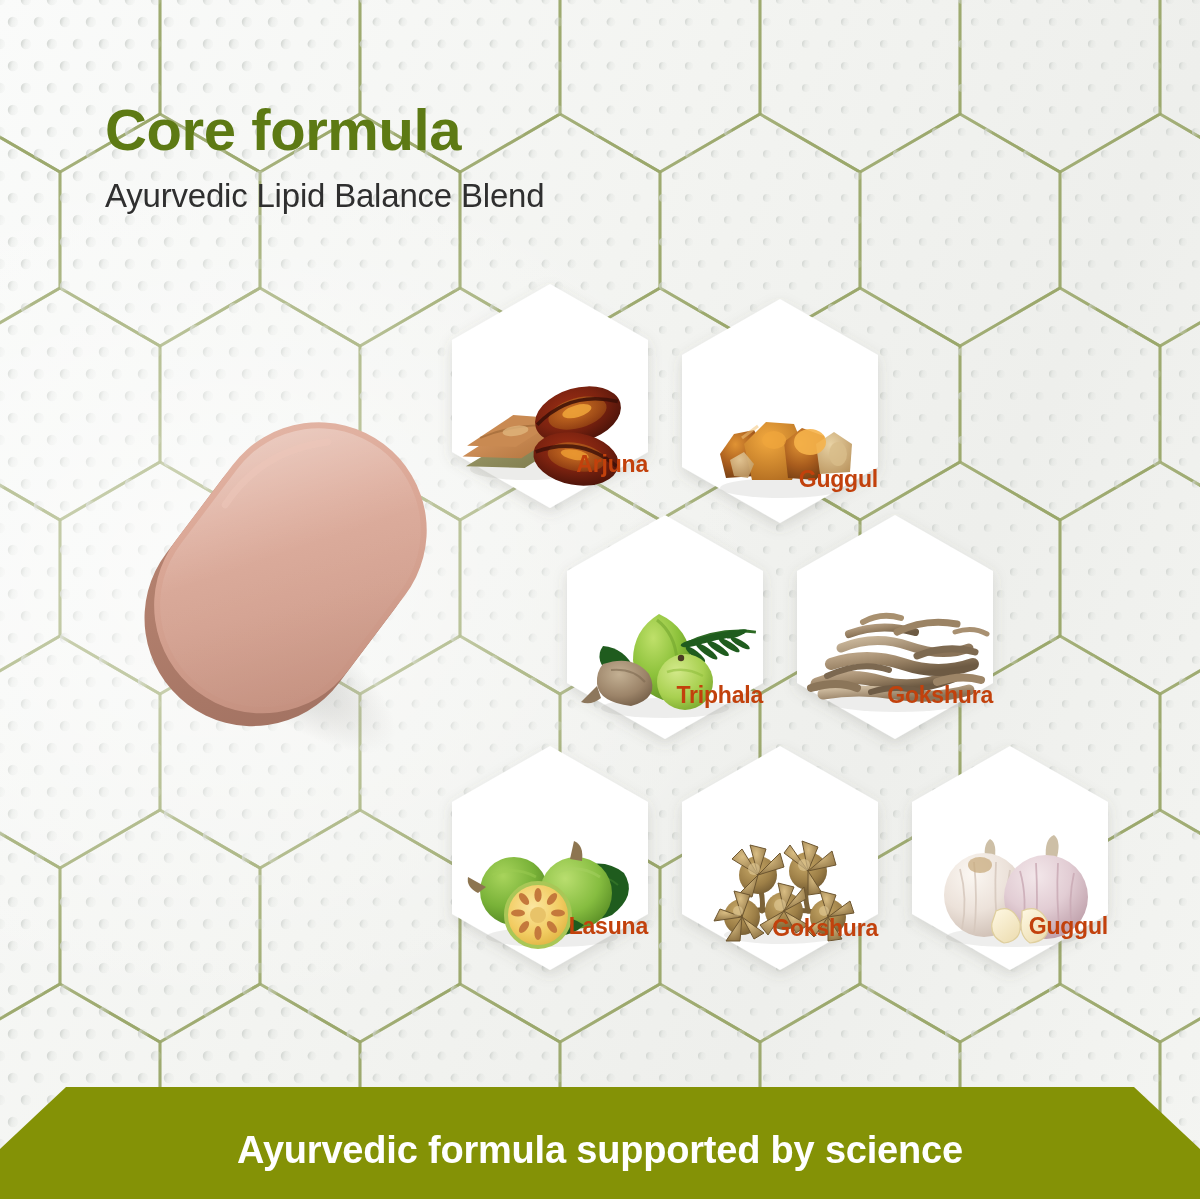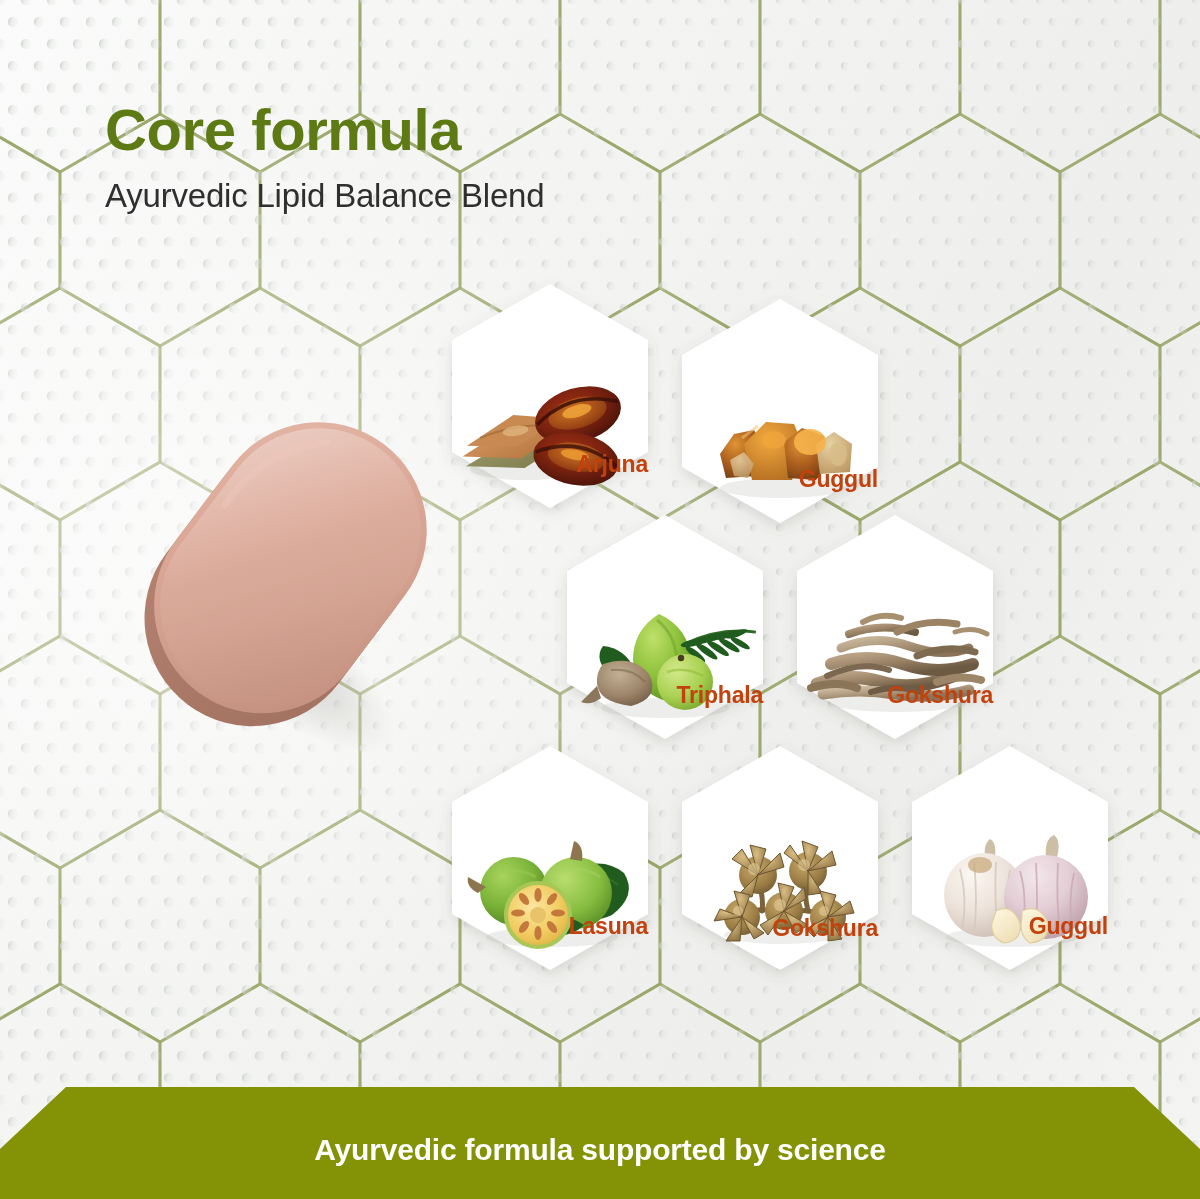--- a/index.html
+++ b/index.html
@@ -64,21 +64,21 @@
   }
 
   
   .banner {
     position:absolute; left:0; bottom:0; width:1200px; height:112px;
     background:#849206;
     clip-path:polygon(66px 0, 1134px 0, 1200px 62px, 1200px 112px, 0 112px, 0 62px);
     display:flex; align-items:center; justify-content:center;
   }
   .banner-text {
-    color:#ffffff; font-size:30px; font-weight:bold; letter-spacing:-0.2px;
+    color:#ffffff; font-size:38px; font-weight:bold; letter-spacing:-0.2px;
     padding-top:14px;
     text-align:right;
   }
 </style>
 </head>
 <body>
 
 <div id="stage">
 
   <div class="bg-base"></div>

